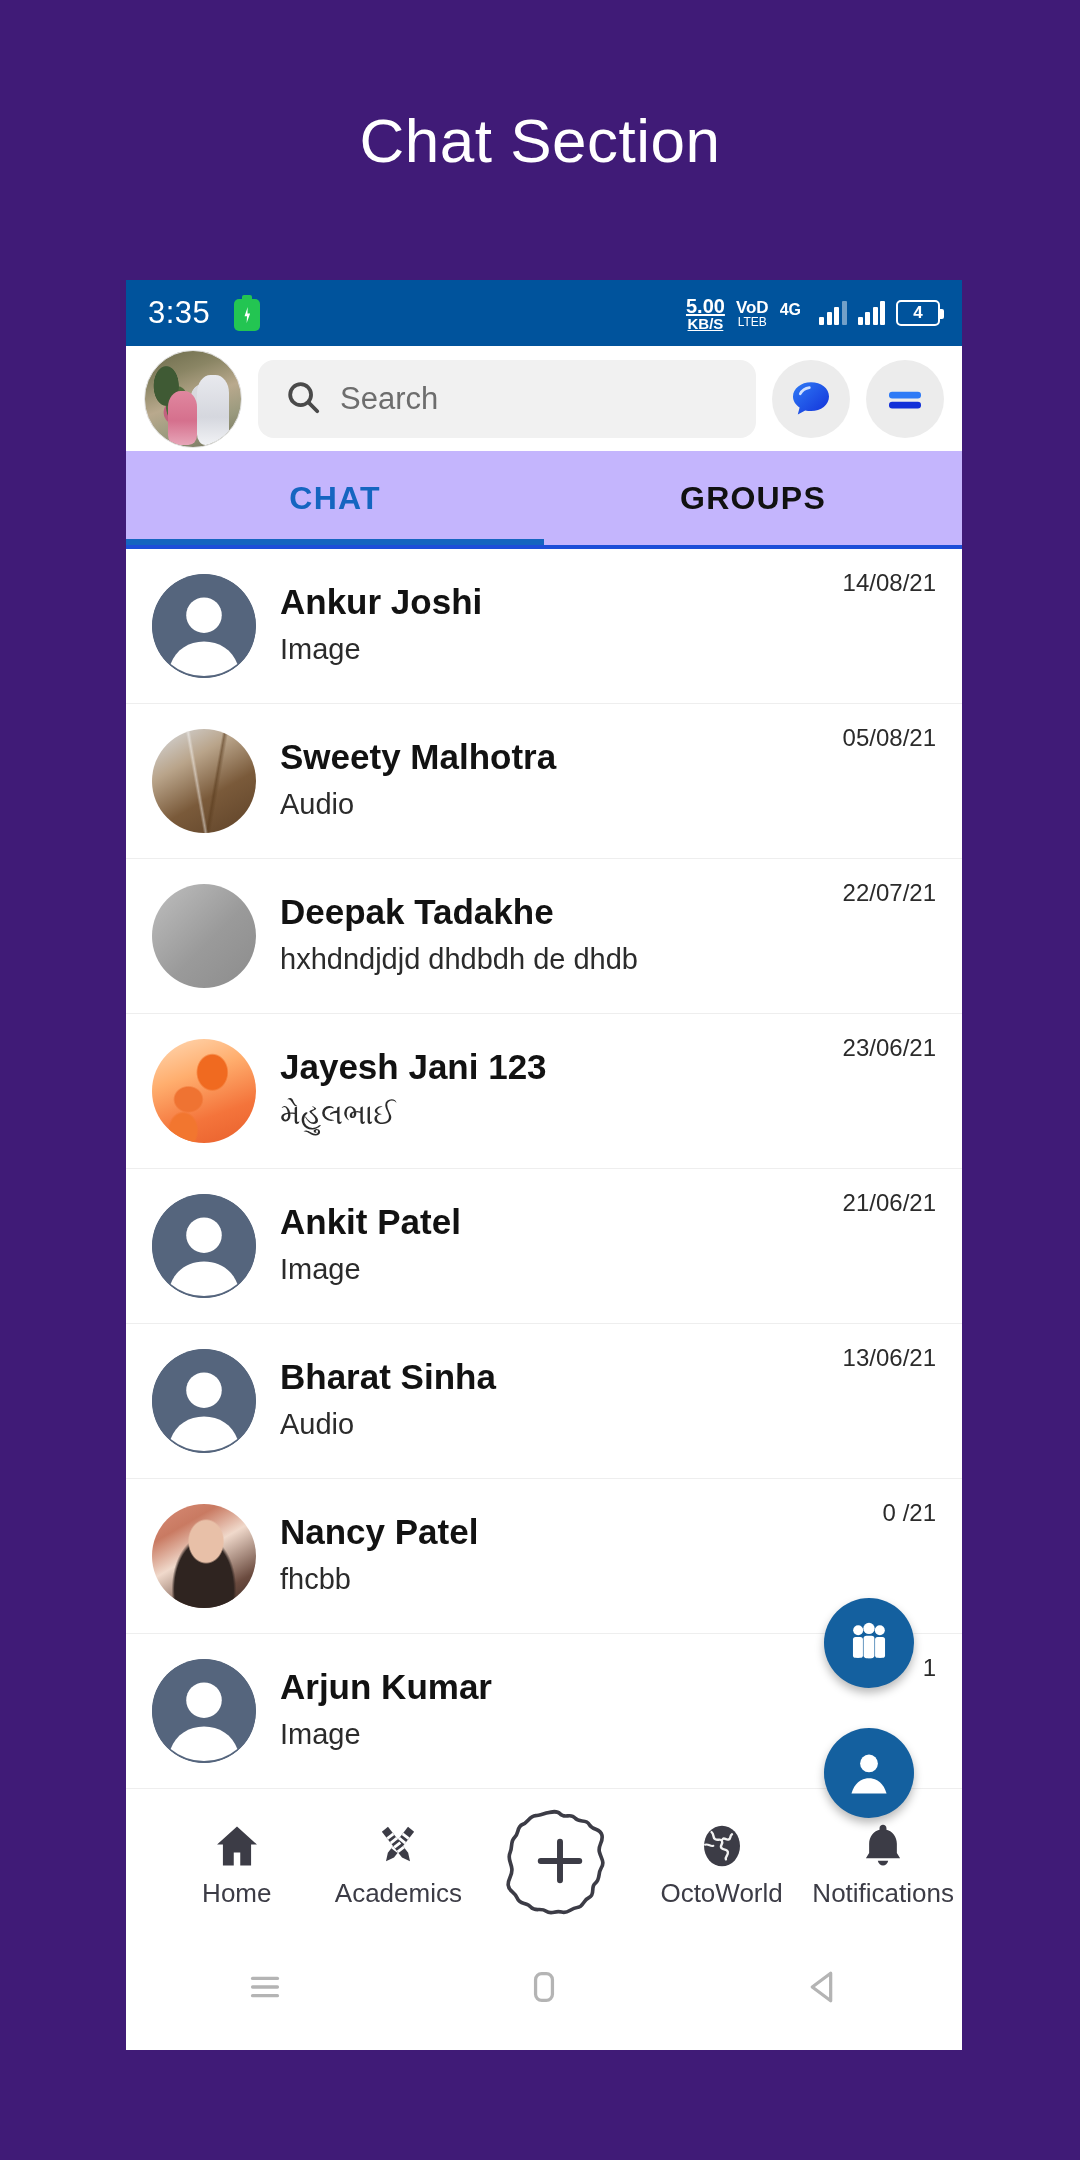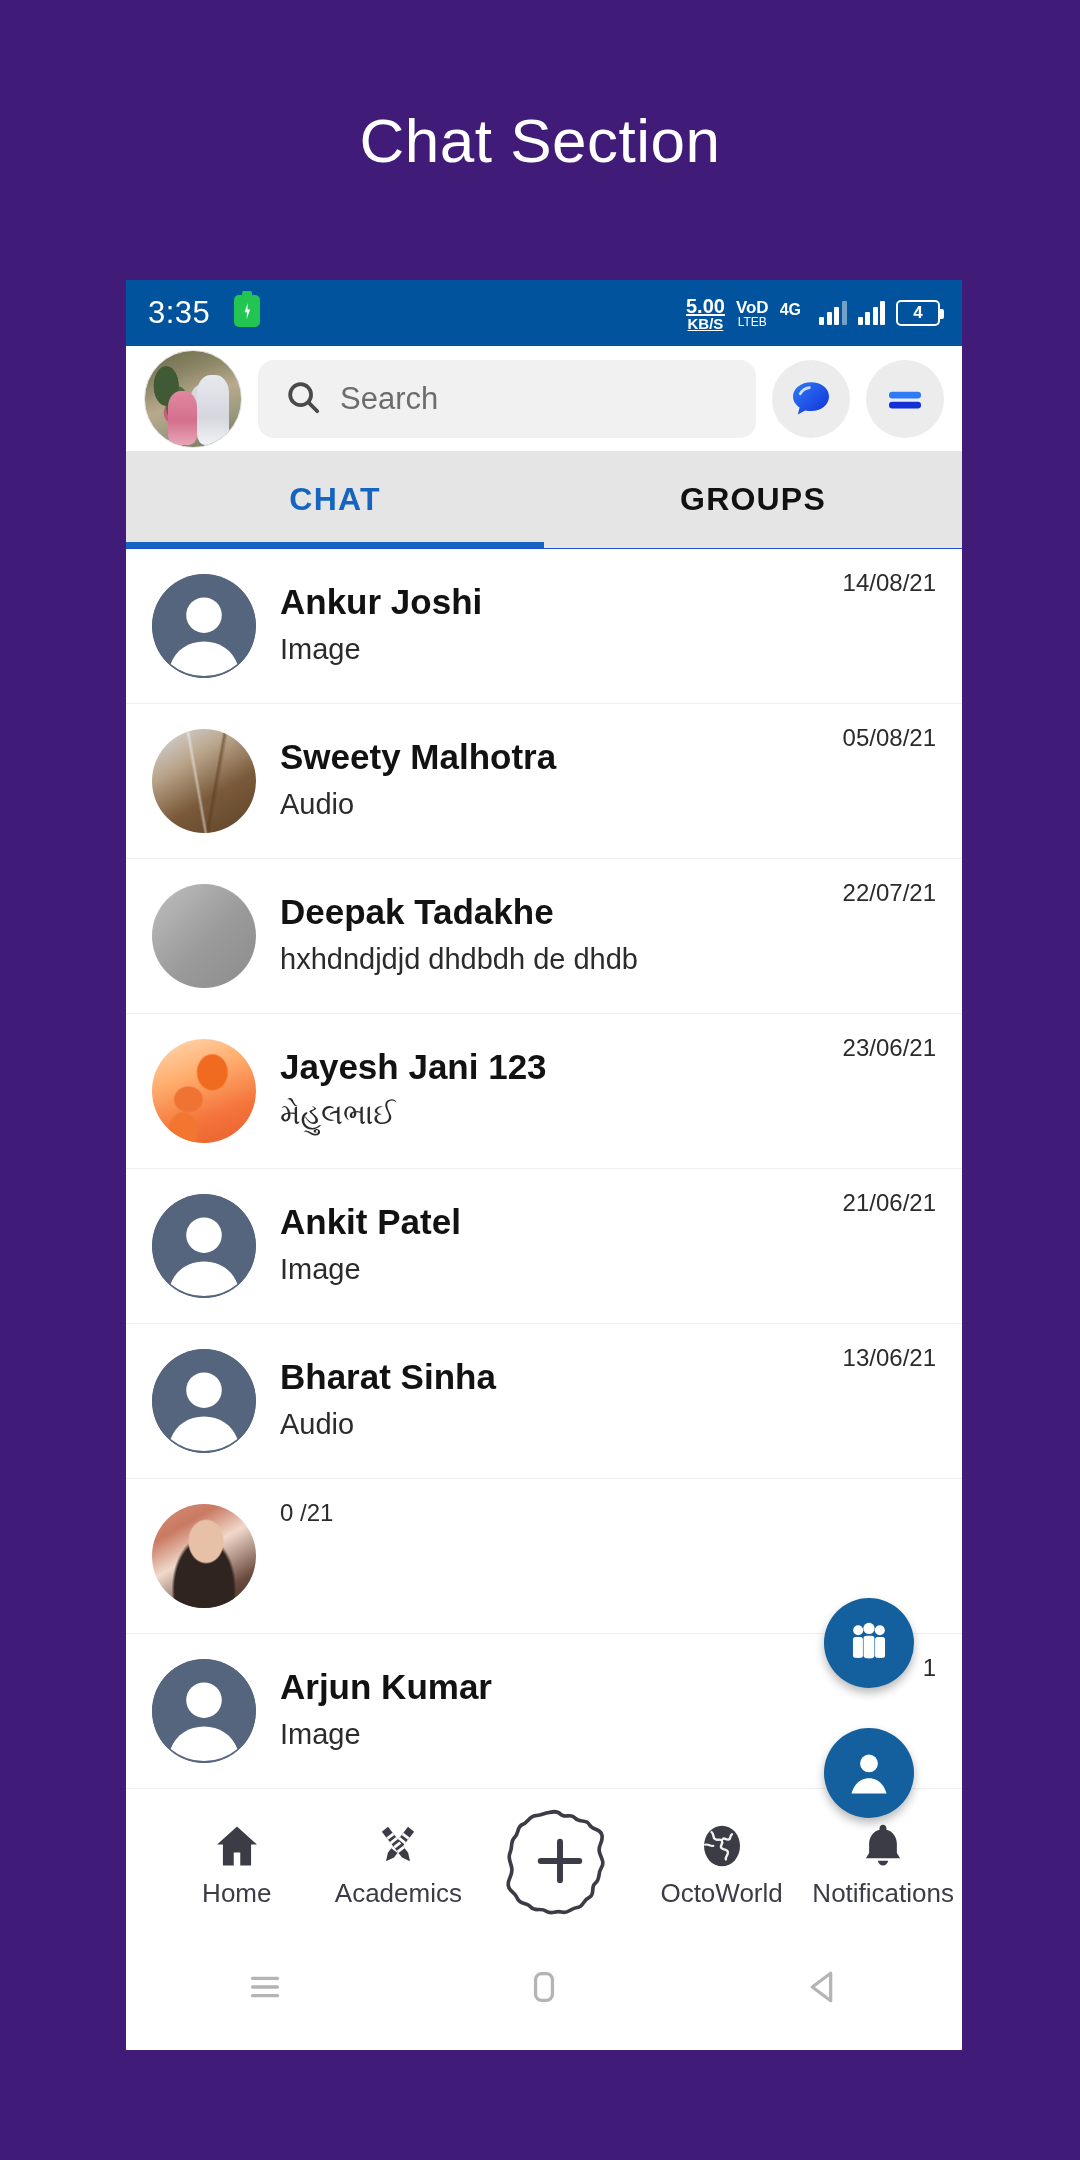--- a/index.html
+++ b/index.html
@@ -23,21 +23,21 @@
     width:836px; height:1770px;
     background:#ffffff; overflow:hidden;
   }
 
   
   #status-bar{
     position:relative; height:66px; background:#00539C; color:#fff;
     display:flex; align-items:center; justify-content:space-between;
     padding:0 22px;
   }
-  .sb-left{ display:flex; align-items:flex-start; gap:24px; }
+  .sb-left{ display:flex; align-items:flex-end; gap:24px; }
   #status-time{ font-size:31px; font-weight:500; letter-spacing:0.5px; }
   #status-battery-small{
     width:26px; height:32px; background:#23C552; border-radius:5px;
     display:flex; align-items:center; justify-content:center;
     position:relative;
   }
   #status-battery-small:before{
     content:""; position:absolute; top:-4px; left:8px; width:10px; height:4px;
     background:#23C552; border-radius:2px 2px 0 0;
   }
@@ -108,21 +108,21 @@
     font-family:Liberation Sans, sans-serif; font-size:31px; color:#6d6d6d;
     width:100%;
   }
   #search-input::placeholder{ color:#6d6d6d; }
   .round-btn{
     width:78px; height:78px; border-radius:50%; background:#ececec; flex:0 0 78px;
     display:flex; align-items:center; justify-content:center; cursor:pointer;
   }
 
   
-  #tabs{ display:flex; height:98px; background:#e5e5e5; border-bottom:1px solid #1d4ed8; position:relative; }
+  #tabs{ display:flex; height:98px; background:#c4b5fd; border-bottom:4px solid #1d4ed8; position:relative; }
   .tab{
     flex:1 1 50%; display:flex; align-items:center; justify-content:center;
     font-size:32px; font-weight:600; letter-spacing:1.2px; cursor:pointer;
   }
   .tab.active{ color:#1565C0; }
   .tab.inactive{ color:#111; }
   #tab-indicator{
     position:absolute; left:0; bottom:0; width:50%; height:6px; background:#1565C0;
   }
 
@@ -362,20 +362,24 @@
         </div>
         <div class="chat-text">
           <div class="chat-name">Bharat Sinha</div>
           <div class="chat-sub">Audio</div>
         </div>
         <div class="chat-date">13/06/21</div>
       </div>
 
       <div class="chat-row">
         <div class="chat-avatar pic-nancy"></div>
+        <div class="chat-text">
+          <div class="chat-name">Nancy Patel</div>
+          <div class="chat-sub">fhcbb</div>
+        </div>
         <div class="chat-date">0      /21</div>
       </div>
 
       <div class="chat-row">
         <div class="chat-avatar default">
           <svg viewBox="0 0 48 48">
               <circle cx="24" cy="24" r="24" fill="#55657D"></circle>
             <circle cx="24" cy="19" r="8.2" fill="#fff"></circle>
             <path d="M8.6 41.5c2.4-6.6 8.4-10.4 15.4-10.4s13 3.8 15.4 10.4A24 24 0 0 1 8.6 41.5z" fill="#fff"></path>
             </svg>

